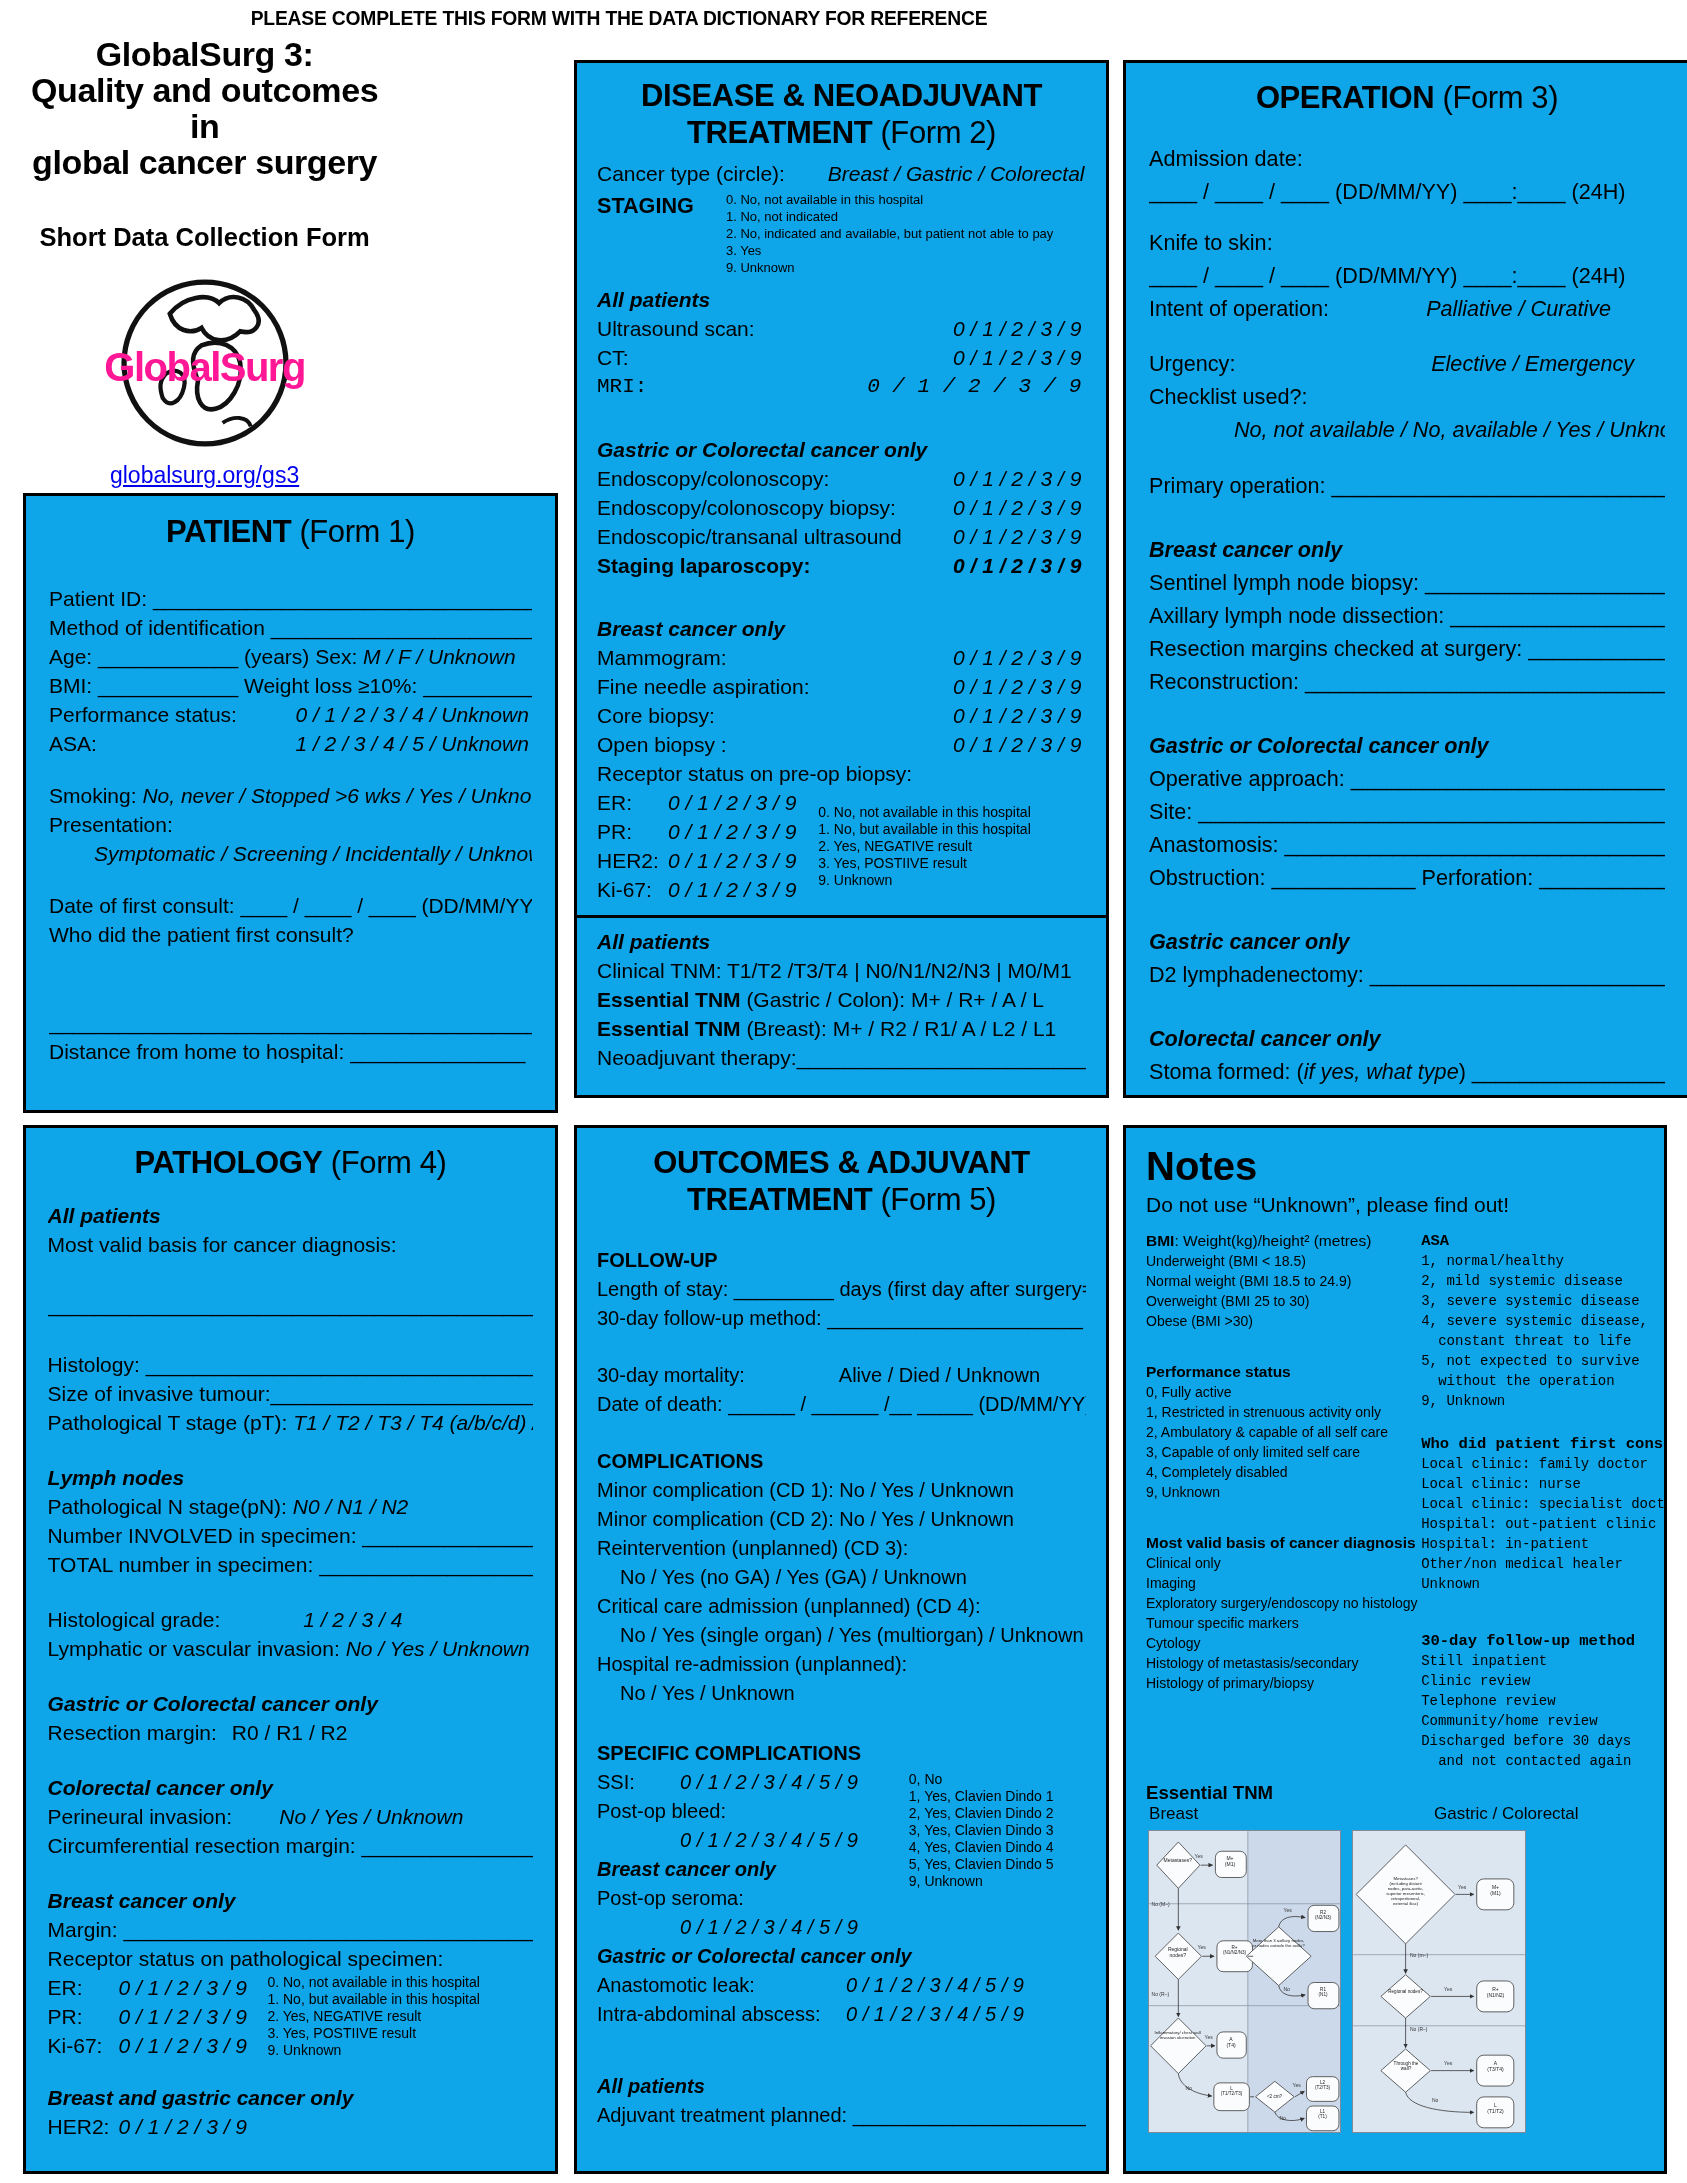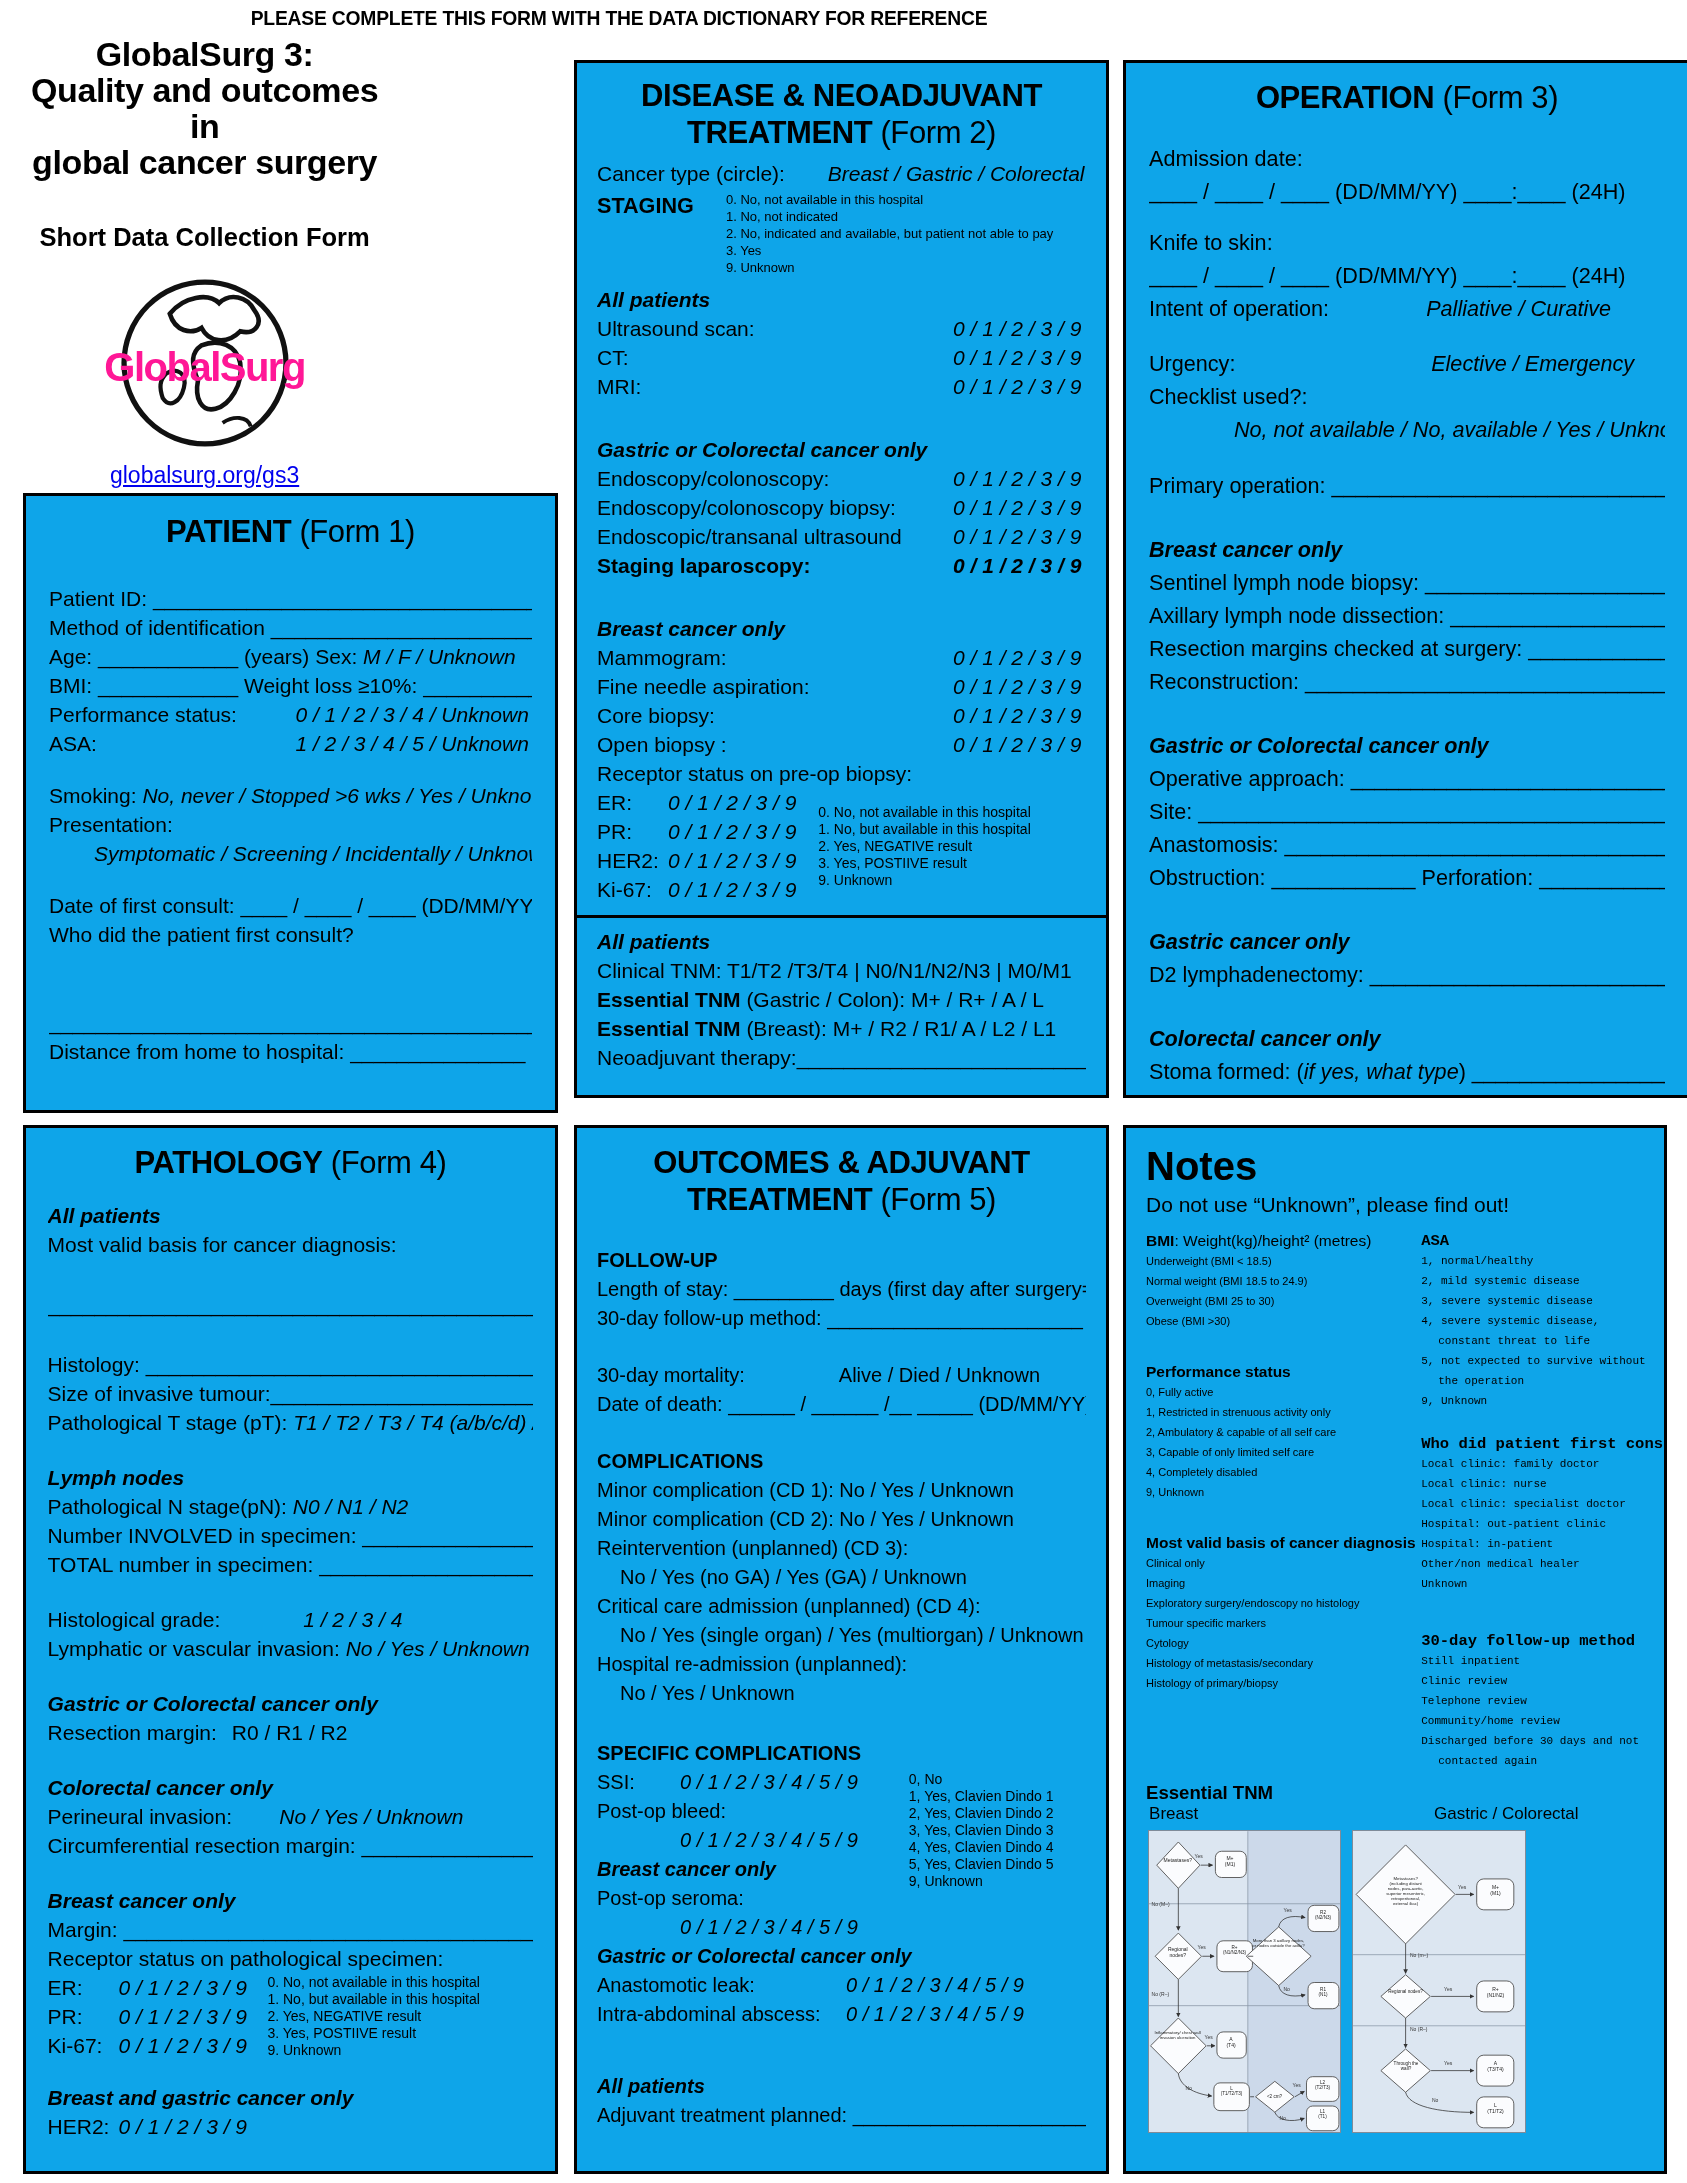--- a/index.html
+++ b/index.html
@@ -30,21 +30,21 @@
   .codes div{font-size:14px;line-height:17px;white-space:nowrap;}
   .stgcodes div{font-size:13px;line-height:17px;white-space:nowrap;}
   .divider{border-top:3.1px solid #000;margin:10.8px -20px 0;}
   
   #notes .ntitle{font-size:40px;font-weight:bold;}
   #notes .intro{font-size:21px;margin-top:4.6px;}
   .ncols{display:flex;margin-top:14px;}
   .ncol-l{width:269px;}
   .ncol-r{width:232px;margin-left:6.2px;font-family:Liberation Mono, monospace;}
   .nh{font-size:15.5px;font-weight:bold;line-height:20px;white-space:nowrap;}
-  .ni{font-size:11px;line-height:20px;white-space:nowrap;}
+  .ni{font-size:14px;line-height:20px;white-space:nowrap;}
   .ni.wrap{white-space:normal;padding-left:17px;text-indent:-17px;}
   .tnm-h{font-size:18.6px;font-weight:bold;margin-top:10.8px;}
   .tnm-lbls{position:relative;height:23px;font-size:17px;}
   
   .chart{position:absolute;border:0.8px solid #7f8b99;background:#dce6f1;overflow:hidden;}
   .fc-label{position:absolute;text-align:center;color:#222;white-space:pre-line;line-height:1.18;}
   .fc-edge{position:absolute;color:#333;line-height:1.1;}
   .chart svg{position:absolute;left:0;top:0;}
 </style>
 </head>
@@ -112,21 +112,21 @@
   </div>
   <p class="l sec" style="margin-top:9.3px;">All patients</p>
   <p class="l row" style="padding-right:4.6px;">
       <span>Ultrasound scan:</span>
       <span class="it">0 / 1 / 2  / 3 / 9</span>
     </p>
   <p class="l row" style="padding-right:4.6px;align-items:center;">
       <span>CT:</span>
       <span class="it">0 / 1 / 2  / 3 / 9</span>
     </p>
-  <p class="l row" style="padding-right:4.6px;">
+  <p class="l row" style="padding-right:4.6px;font-family:Liberation Mono, monospace;">
       <span>MRI:</span>
       <span class="it">0 / 1 / 2  / 3 / 9</span>
     </p>
   <p class="l sec" style="margin-top:34px;">Gastric or Colorectal cancer only</p>
   <p class="l row" style="padding-right:4.6px;">
       <span>Endoscopy/colonoscopy:</span>
       <span class="it">0 / 1 / 2  / 3 / 9</span>
     </p>
   <p class="l row" style="padding-right:4.6px;">
       <span>Endoscopy/colonoscopy biopsy:</span>

